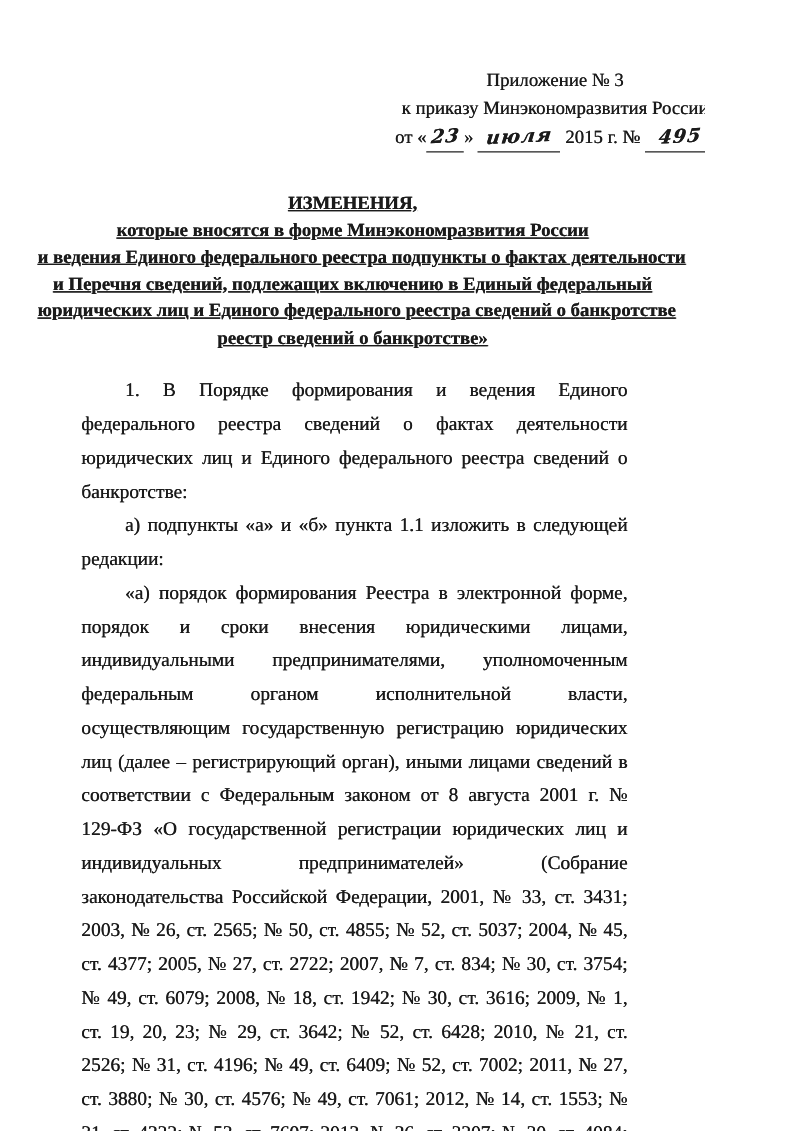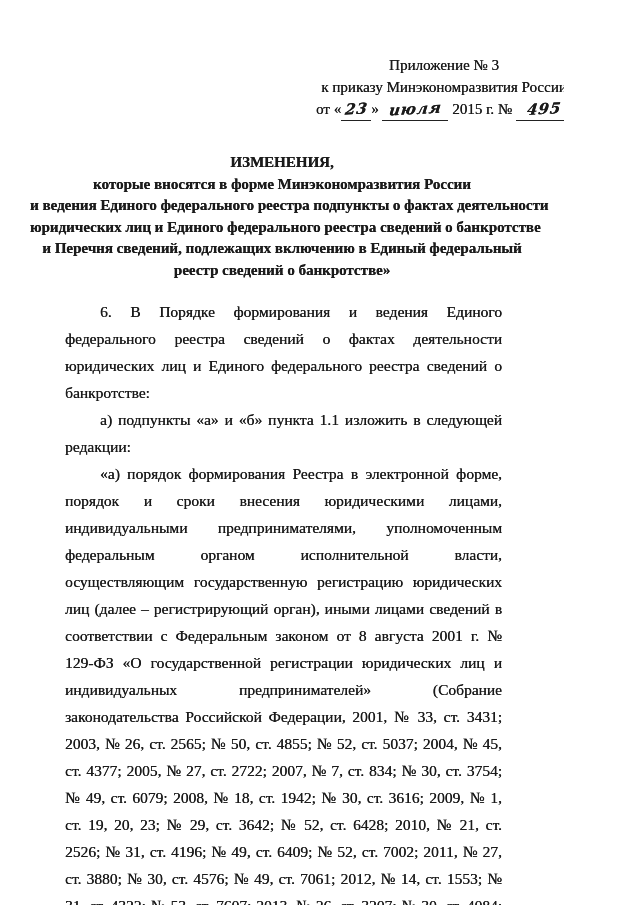--- a/index.html
+++ b/index.html
@@ -49,20 +49,21 @@
   .doc-title {
     margin: 31px 30px 0 30px;
     text-align: center;
     font-weight: bold;
     font-size: 15px;
     line-height: 21.5px;
   }
   .doc-title .t-line {
     white-space: nowrap;
     text-shadow: 0.25px 0 0 currentColor;
+    text-decoration: underline;
   }
 
   
   .doc-body {
     margin-top: 17px;
     padding: 0 62px 0 65px;
     font-size: 15.5px;
     line-height: 27px;
     text-shadow: 0.25px 0 0 currentColor;
   }
@@ -89,24 +90,24 @@
       <span class="hand-underline u-month"><span class="hand">июля</span></span>
       <span>2015 г. №</span>
       <span class="hand-underline u-number"><span class="hand">495</span></span>
     </div>
   </div>
 
   <div class="doc-title">
     <div class="t-line">ИЗМЕНЕНИЯ,</div>
     <div class="t-line">которые вносятся в форме Минэкономразвития России</div>
     <div class="t-line">и ведения Единого федерального реестра подпункты о фактах деятельности</div>
+    <div class="t-line">и Перечня сведений, подлежащих включению в Единый федеральный</div>
     <div class="t-line">юридических лиц и Единого федерального реестра сведений о банкротстве</div>
-    <div class="t-line">и Перечня сведений, подлежащих включению в Единый федеральный</div>
     <div class="t-line">реестр сведений о банкротстве»</div>
   </div>
 
   <div class="doc-body">
-    <p>6. В Порядке формирования и ведения Единого федерального реестра сведений о фактах деятельности юридических лиц и Единого федерального реестра сведений о банкротстве:</p>
+    <p>1. В Порядке формирования и ведения Единого федерального реестра сведений о фактах деятельности юридических лиц и Единого федерального реестра сведений о банкротстве:</p>
     <p>а) подпункты «а» и «б» пункта 1.1 изложить в следующей редакции:</p>
     <p class="full-justify">«а) порядок формирования Реестра в электронной форме, порядок и сроки внесения юридическими лицами, индивидуальными предпринимателями, уполномоченным федеральным органом исполнительной власти, осуществляющим государственную регистрацию юридических лиц (далее – регистрирующий орган), иными лицами сведений в соответствии с Федеральным законом от 8 августа 2001 г. № 129-ФЗ «О государственной регистрации юридических лиц и индивидуальных предпринимателей» (Собрание законодательства Российской Федерации, 2001, № 33, ст. 3431; 2003, № 26, ст. 2565; № 50, ст. 4855; № 52, ст. 5037; 2004, № 45, ст. 4377; 2005, № 27, ст. 2722; 2007, № 7, ст. 834; № 30, ст. 3754; № 49, ст. 6079; 2008, № 18, ст. 1942; № 30, ст. 3616; 2009, № 1, ст. 19, 20, 23; № 29, ст. 3642; № 52, ст. 6428; 2010, № 21, ст. 2526; № 31, ст. 4196; № 49, ст. 6409; № 52, ст. 7002; 2011, № 27, ст. 3880; № 30, ст. 4576; № 49, ст. 7061; 2012, № 14, ст. 1553; № 31, ст. 4322; № 53, ст. 7607; 2013, № 26, ст. 3207; № 30, ст. 4084; № 44, ст. 5633; № 51, ст. 6699; 2014, № 14, ст. 1551; № 19, ст. 2312; № 30, ст. 4217, 4242; 2015, № 1, ст. 10, 42; № 13, ст. 1811; № 27, ст. 4001; № 29,</p>
   </div>
 
 </div>
 
 </body></html>

